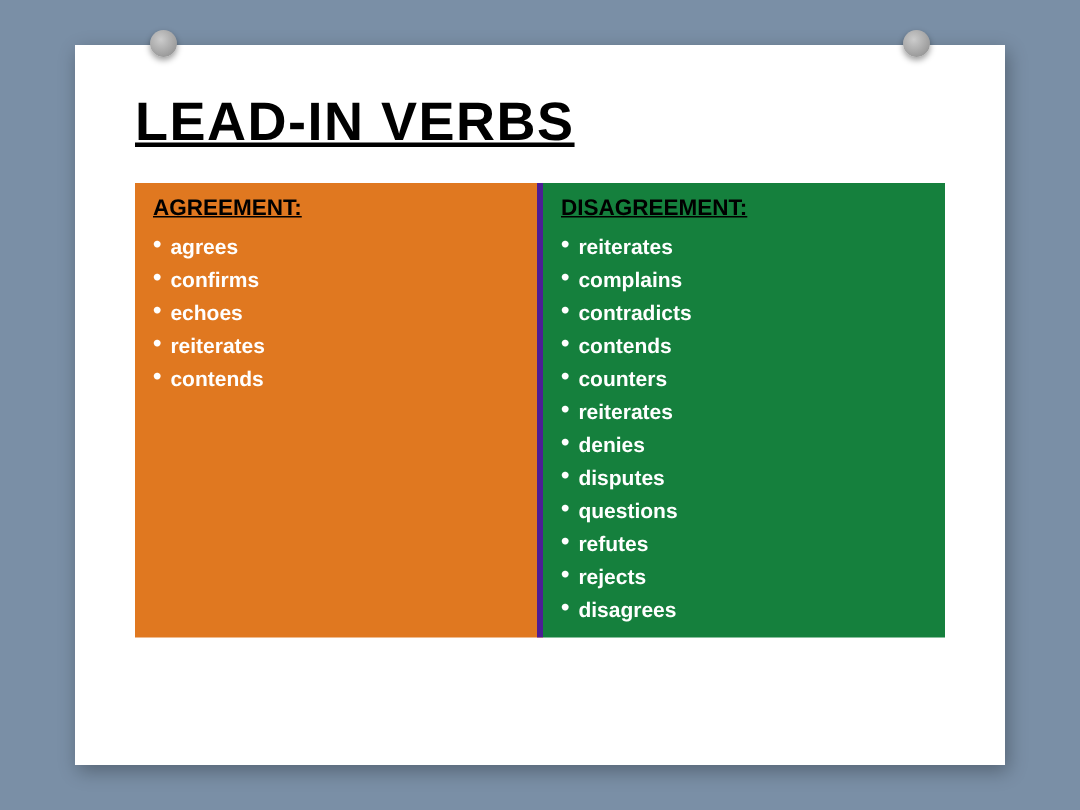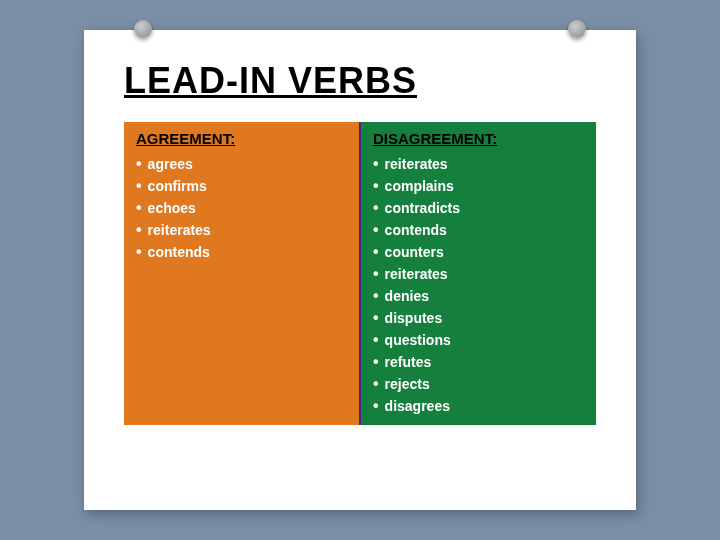--- a/index.html
+++ b/index.html
@@ -10,21 +10,21 @@
       background-color: #7a8fa6;
       display: flex;
       align-items: center;
       justify-content: center;
       font-family: Arial, sans-serif;
       overflow: hidden;
     }
 
     .paper {
       background: #ffffff;
-      width: 552px;
+      width: 620px;
       min-height: 480px;
       padding: 30px 40px 40px 40px;
       position: relative;
       box-shadow: 2px 4px 12px rgba(0,0,0,0.3);
     }
 
     
     .paper::before {
       content: '';
       position: absolute;
@@ -64,21 +64,21 @@
       width: 100%;
     }
 
     .col {
       flex: 1;
     }
 
     .col-left {
       background-color: #e07820;
       padding: 8px 12px;
-      border-right: 2px solid #4c1d95;
+      border-right: 4px solid #4c1d95;
     }
 
     .col-right {
       background-color: #15803d;
       padding: 8px 12px;
     }
 
     .col-header {
       font-weight: bold;
       font-size: 15px;

